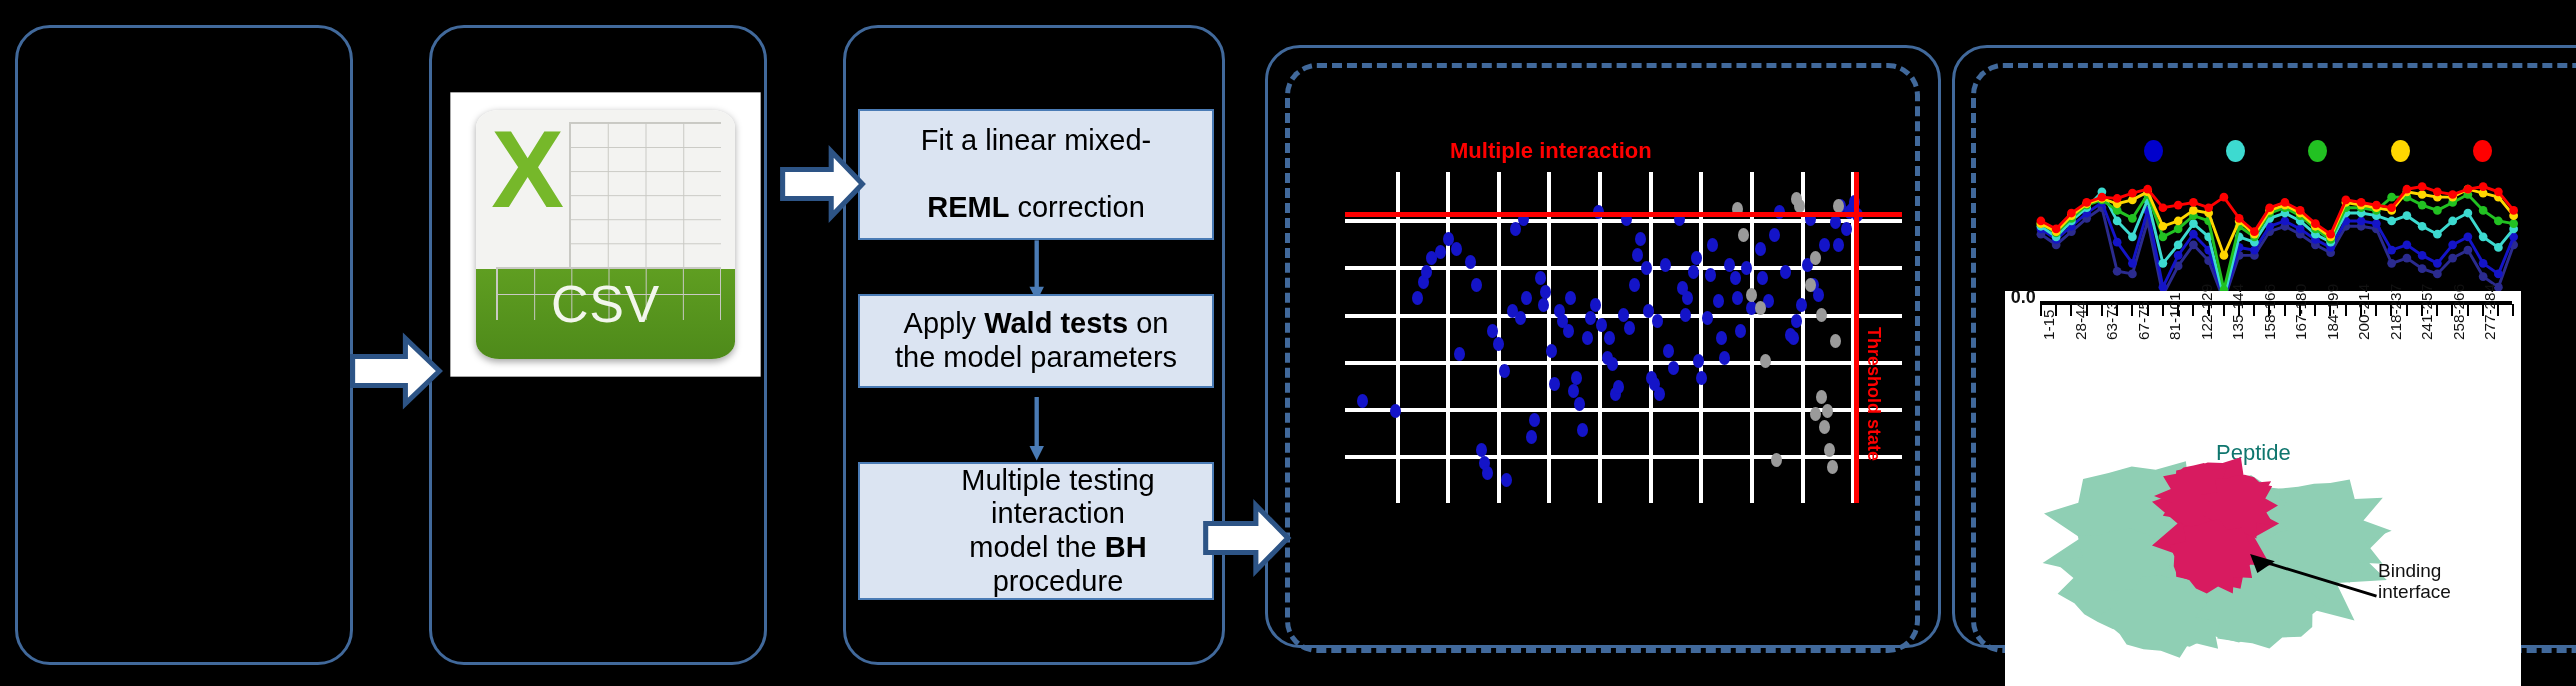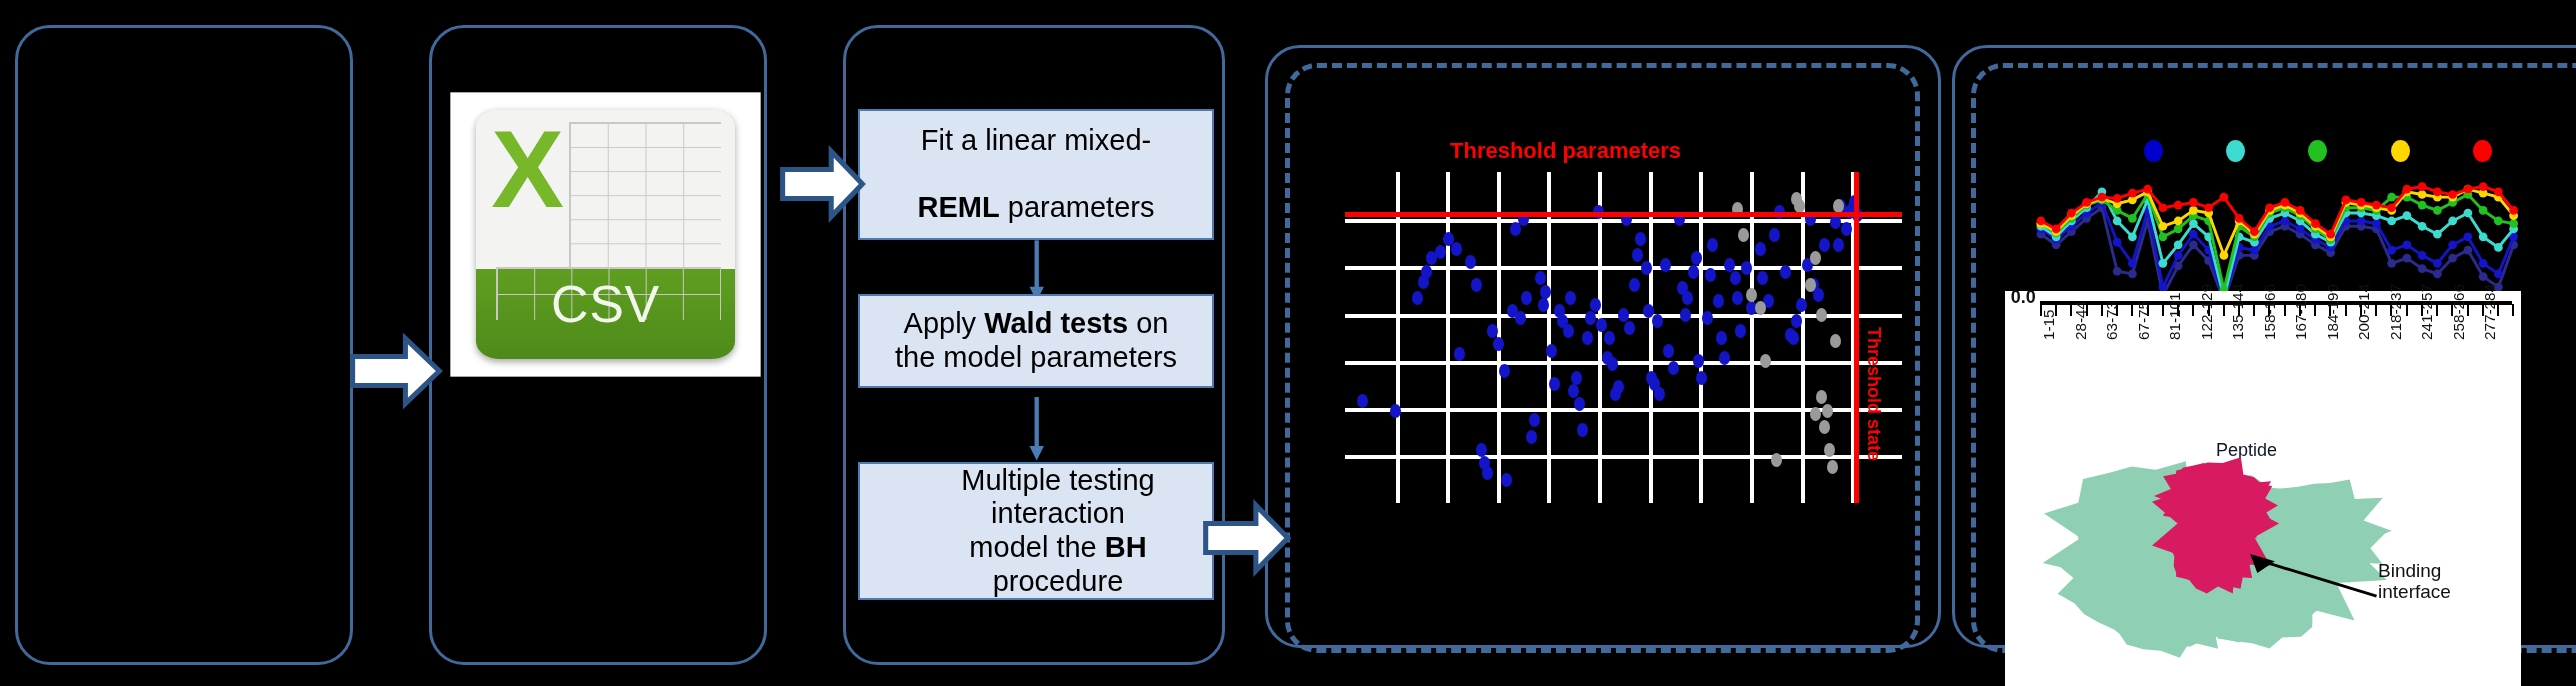--- a/index.html
+++ b/index.html
@@ -55,21 +55,21 @@
   
   #line-chart{position:absolute;}
   .legend-dot{position:absolute;border-radius:50%;}
 
   
   #pept-card{position:absolute;background:#ffffff;}
   .ax-line{position:absolute;background:#000;}
   .tick{position:absolute;width:1.5px;background:#000;}
   .pept-lab{position:absolute;color:#111;font-size:15.3px;white-space:nowrap;
             transform-origin:left bottom;transform:rotate(-90deg);}
-  .pept-axis-title{position:absolute;color:#0f172a;font-size:18px;}
+  .pept-axis-title{position:absolute;color:#0f766e;font-size:22px;}
   .yzero{position:absolute;color:#111;font-size:18px;font-weight:bold;}
 
   
   #protein{position:absolute;}
   .annot{position:absolute;color:#111;font-size:19px;line-height:1.12;}
 </style>
 </head>
 <body>
 
 <div id="stage">
@@ -86,21 +86,21 @@
       <div class="csv-label">CSV</div>
     </div>
   </div>
 
   <div class="panel" style="left:843px;top:25.4px;width:382px;height:640px;"></div>
 
   <div class="pbox" style="left:858px;top:109px;width:356px;height:131px;font-size:29px;">
     <div class="t">
       <span>Fit a linear mixed-</span><br>
       <br>
-      <b>REML</b><span> parameters</span>
+      <b>REML</b><span> correction</span>
     </div>
   </div>
 
   <div class="vconn" style="left:1028px;top:240px;width:17.4px;height:63px;">
     <svg width="17.4" height="63" viewBox="0 0 24 86">
       <line x1="12" y1="0" x2="12" y2="66" stroke="#4a7bb5" stroke-width="6"></line>
       <polygon points="2,64 22,64 12,84" fill="#4a7bb5"></polygon>
     </svg>
   </div>
 
@@ -123,21 +123,21 @@
       <span>Multiple testing</span><br>
       <span>interaction</span><br>
       <span>model the </span><b>BH</b><span> procedure</span>
     </div>
   </div>
 
   <div class="panel" style="left:1265px;top:45px;width:676px;height:603px;"></div>
   <div class="panel-dashed" style="left:1285px;top:63px;width:635px;height:590px;"></div>
 
   <div id="scatter-wrap" style="left:1345px;top:134px;width:574px;height:422px;">
-    <div class="sc-title" style="left:105px;top:4.4px;">Threshold parameters</div>
+    <div class="sc-title" style="left:105px;top:4.4px;">Multiple interaction</div>
     <div class="sc-plot" id="scplot" style="left:0px;top:38px;width:557px;height:331px;">
         <div class="sc-grid-h" style="top: 47px;"></div>
         <div class="sc-grid-h" style="top: 94px;"></div>
         <div class="sc-grid-h" style="top: 142px;"></div>
         <div class="sc-grid-h" style="top: 189px;"></div>
         <div class="sc-grid-h" style="top: 236px;"></div>
         <div class="sc-grid-h" style="top: 283px;"></div>
         <div class="sc-grid-v" style="left: 51px;"></div>
         <div class="sc-grid-v" style="left: 101px;"></div>
         <div class="sc-grid-v" style="left: 152px;"></div>

